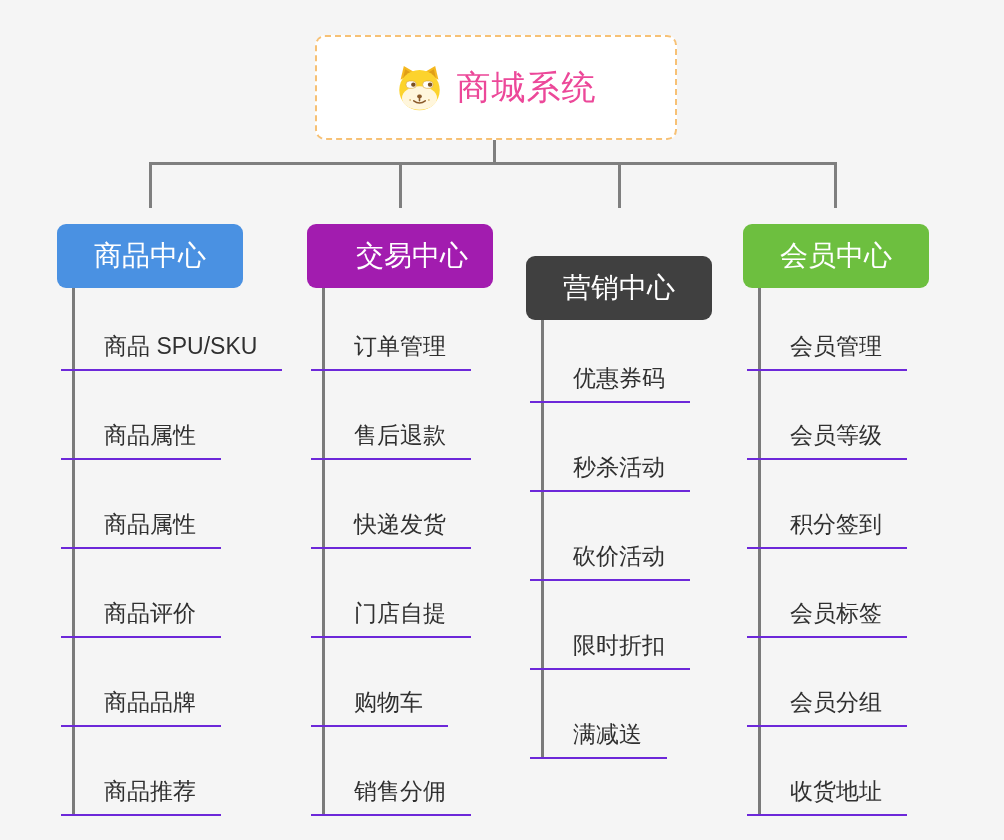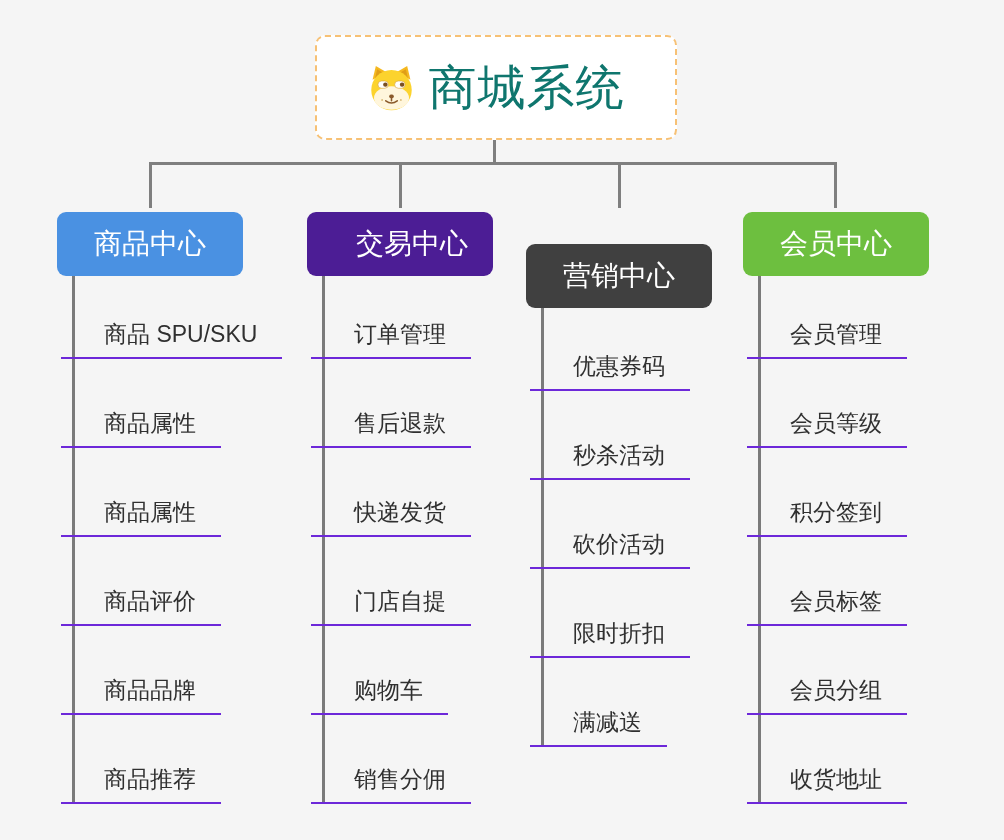--- a/index.html
+++ b/index.html
@@ -17,39 +17,39 @@
     position: absolute;
     left: 315px; top: 35px;
     width: 362px; height: 105px;
     background: #FFFFFF;
     border: 2px dashed #F7C175;
     border-radius: 10px;
     display: flex; align-items: center; justify-content: center;
     gap: 14px;
   }
   .root-title {
-    font-size: 48px;
-    color: #0f766e;
+    font-size: 34px;
+    color: #ec4899;
     letter-spacing: 1px;
     white-space: nowrap;
   }
   .root-icon { width: 47px; height: 47px; flex: 0 0 auto; }
 
   
   .line { position: absolute; background: #7F7F7F; }
   .root-stub   { left: 493px; top: 140px; width: 3px;  height: 23px; }
   .trunk       { left: 149px; top: 162px; width: 688px; height: 3px; }
   .drop        { top: 162px; width: 3px; height: 46px; }
   .drop-0 { left: 149px; }
   .drop-1 { left: 399px; }
   .drop-2 { left: 618px; }
   .drop-3 { left: 834px; }
 
   
-  .branch-col { position: absolute; top: 212px; width: 260px; }
+  .branch-col { position: absolute; top: 224px; width: 260px; }
   .col-0 { left: 57px; }
   .col-1 { left: 307px; }
   .col-2 { left: 526px; }
   .col-3 { left: 743px; }
 
   .branch-header {
     width: 186px; height: 64px;
     border-radius: 9px;
     display: flex; align-items: center; justify-content: center;
     color: #FFFFFF;
@@ -129,21 +129,21 @@
       <div class="child-row">
           <span class="child-topic">商品品牌</span>
         </div>
       <div class="child-row">
           <span class="child-topic">商品推荐</span>
         </div>
     </div>
   </div>
 
   <div class="branch-col col-1">
-    <div class="branch-header" style="background-color: #4c1d95; padding-left: 24px;">交易中心</div>
+    <div class="branch-header" style="background-color: #a21caf; padding-left: 24px;">交易中心</div>
     <div class="child-list">
       <div class="child-row">
           <span class="child-topic">订单管理</span>
         </div>
       <div class="child-row">
           <span class="child-topic">售后退款</span>
         </div>
       <div class="child-row">
           <span class="child-topic">快递发货</span>
         </div>

